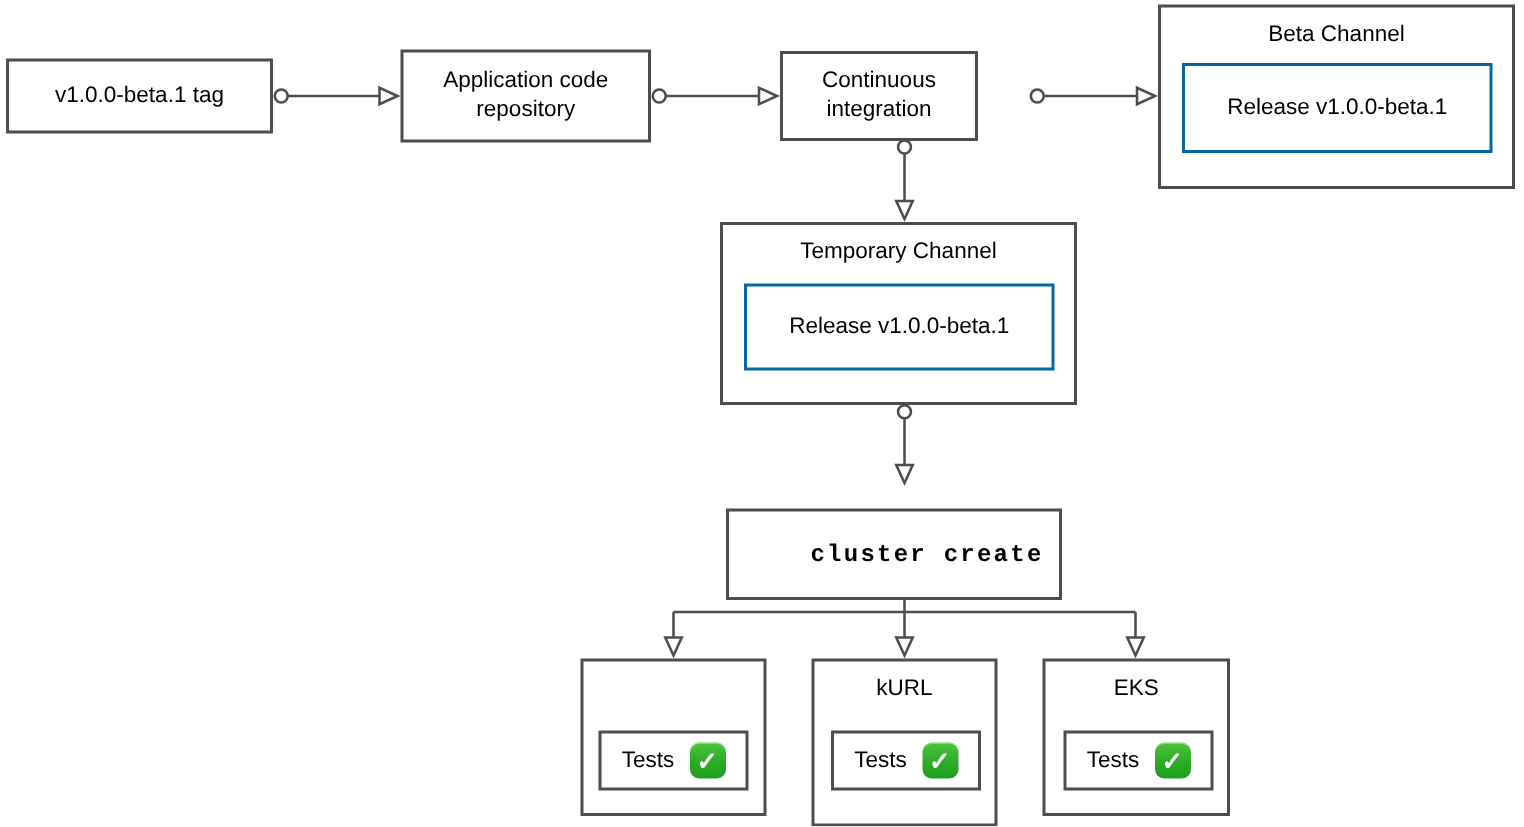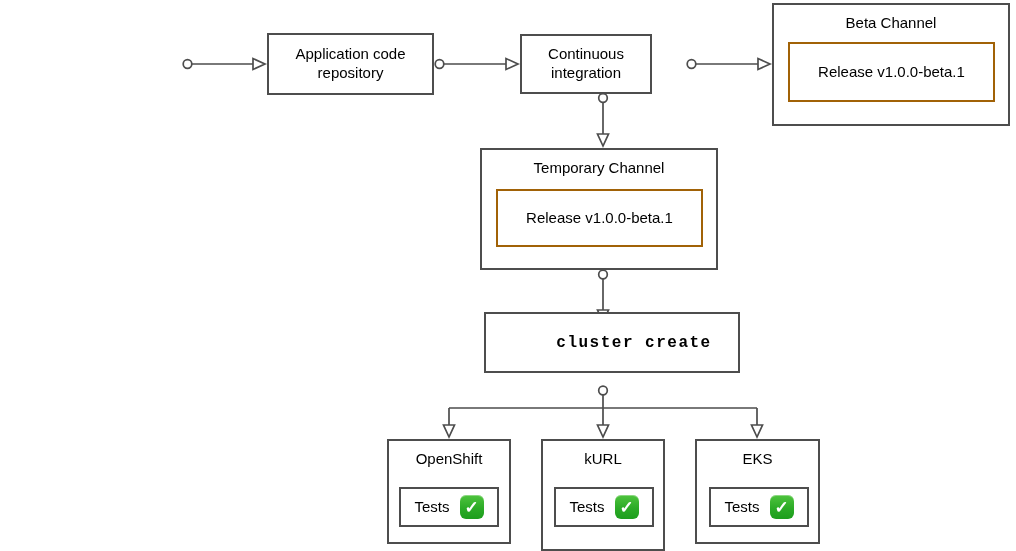--- a/index.html
+++ b/index.html
@@ -43,21 +43,21 @@
     justify-content: flex-start;
     align-items: stretch;
   }
   .group-title {
     font-size: 15px;
     padding-top: 9px;
   }
   .inner-box {
     position: absolute;
     background: #ffffff;
-    border: 2px solid #a16207;
+    border: 2px solid #0369a1;
     box-sizing: border-box;
     display: flex;
     align-items: center;
     justify-content: center;
     text-align: center;
     font-size: 15px;
   }
   .mono .label {
     font-family: "Liberation Mono", "DejaVu Sans Mono", monospace;
     font-weight: bold;
@@ -146,20 +146,23 @@
 
     <g>
       <circle class="src-dot" cx="603" cy="390.5" r="4.3"></circle>
       <path class="wire" d="M603,395 L603,408 M449,408 L757,408 M449,408 L449,426 M603,408 L603,426 M757,408 L757,426"></path>
       <path class="arrowhead" d="M449,437 L443.5,425 L454.5,425 Z"></path>
       <path class="arrowhead" d="M603,437 L597.5,425 L608.5,425 Z"></path>
       <path class="arrowhead" d="M757,437 L751.5,425 L762.5,425 Z"></path>
     </g>
   </svg>
 
+  <div class="node" style="left:4px; top:39px; width:178px; height:50px;">
+    <span class="label">v1.0.0-beta.1 tag</span>
+  </div>
 
   <div class="node" style="left:267px; top:33px; width:167px; height:62px;">
     <span class="label">Application code repository</span>
   </div>
 
   <div class="node" style="left:520px; top:34px; width:132px; height:60px;">
     <span class="label">Continuous integration</span>
   </div>
 
   <div class="node group" style="left:772px; top:3px; width:238px; height:123px;">
@@ -169,26 +172,25 @@
     </div>
   </div>
 
   <div class="node group" style="left:480px; top:148px; width:238px; height:122px;">
     <div class="group-title">Temporary Channel</div>
     <div class="inner-box" style="left:14px; top:39px; width:207px; height:58px;">
       <span class="label">Release v1.0.0-beta.1</span>
     </div>
   </div>
 
-  <div class="node mono" style="left:484px; top:312px; width:256px; height:61px;padding-left:44px;">
+  <div class="node mono" style="left:484px; top:339px; width:224px; height:61px;padding-left:44px;">
     <span class="label">cluster create</span>
   </div>
 
   <div class="node group" style="left:387px; top:439px; width:124px; height:105px;">
-    <div class="group-title">OpenShift</div>
     <div class="badge-box" style="left:10px; top:46px; width:100px; height:40px;">
       <span>Tests</span>
       <span class="check-emoji">
         <span>✓</span>
       </span>
     </div>
   </div>
 
   <div class="node group" style="left:541px; top:439px; width:124px; height:112px;">
     <div class="group-title">kURL</div>

